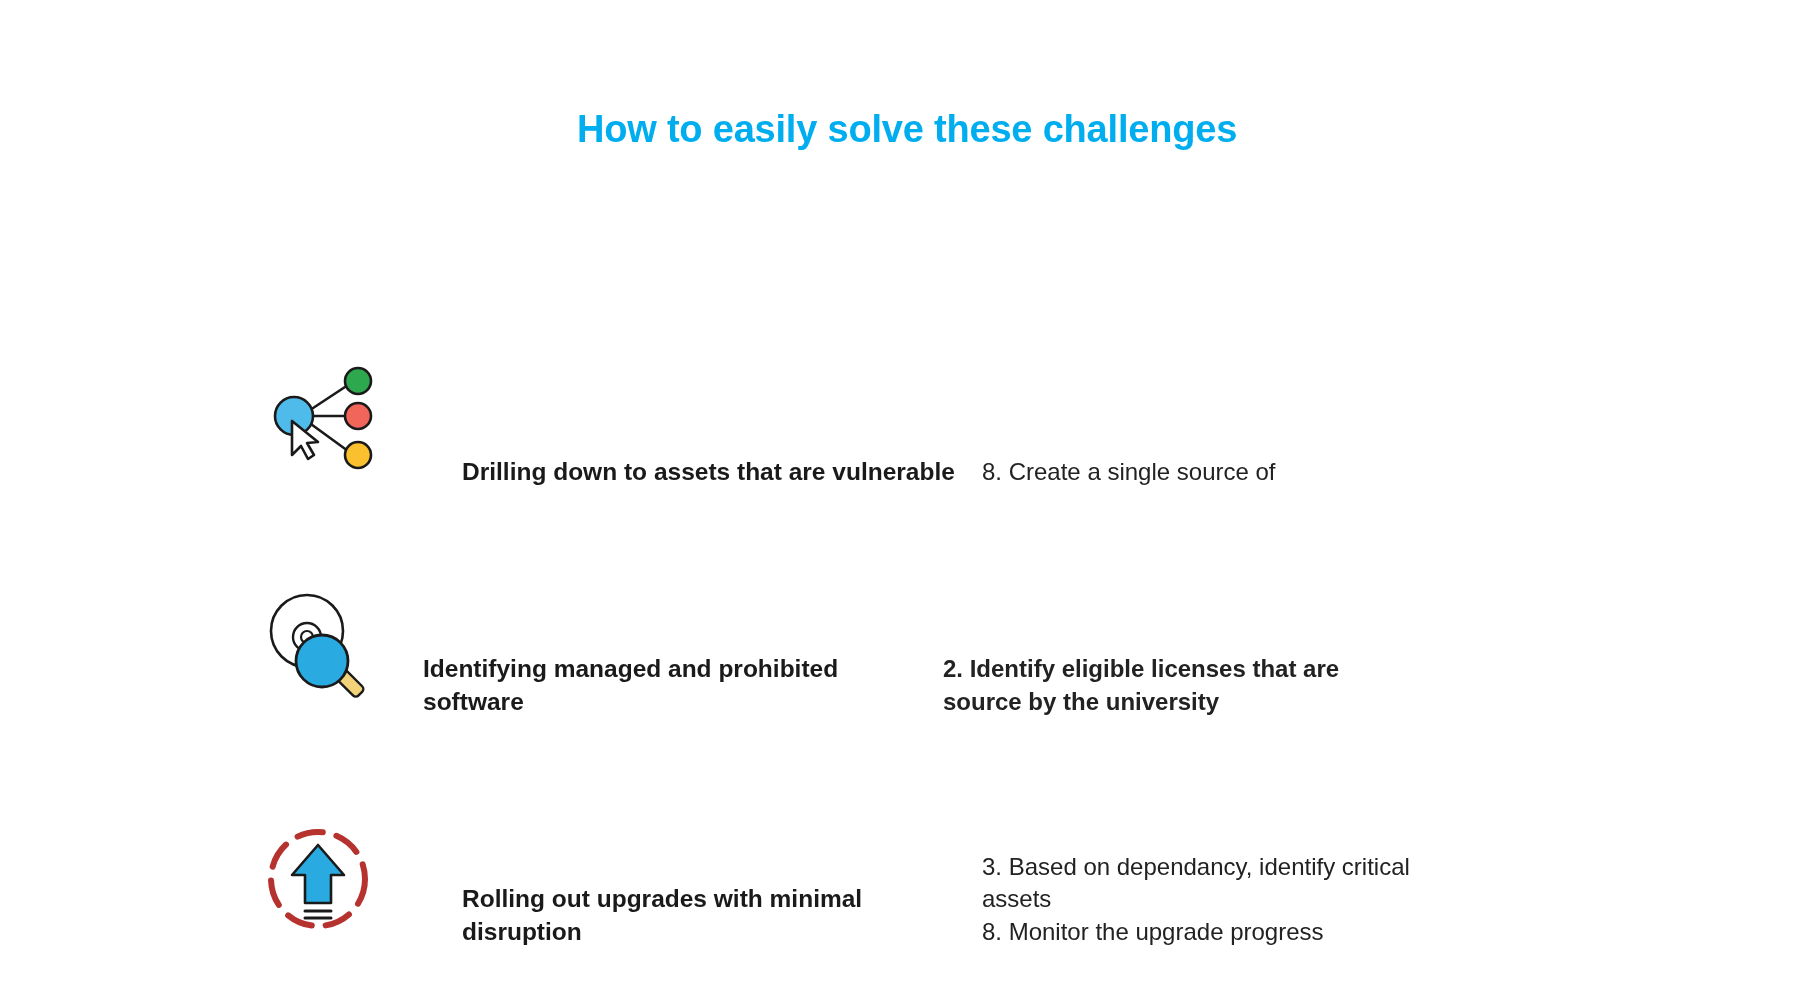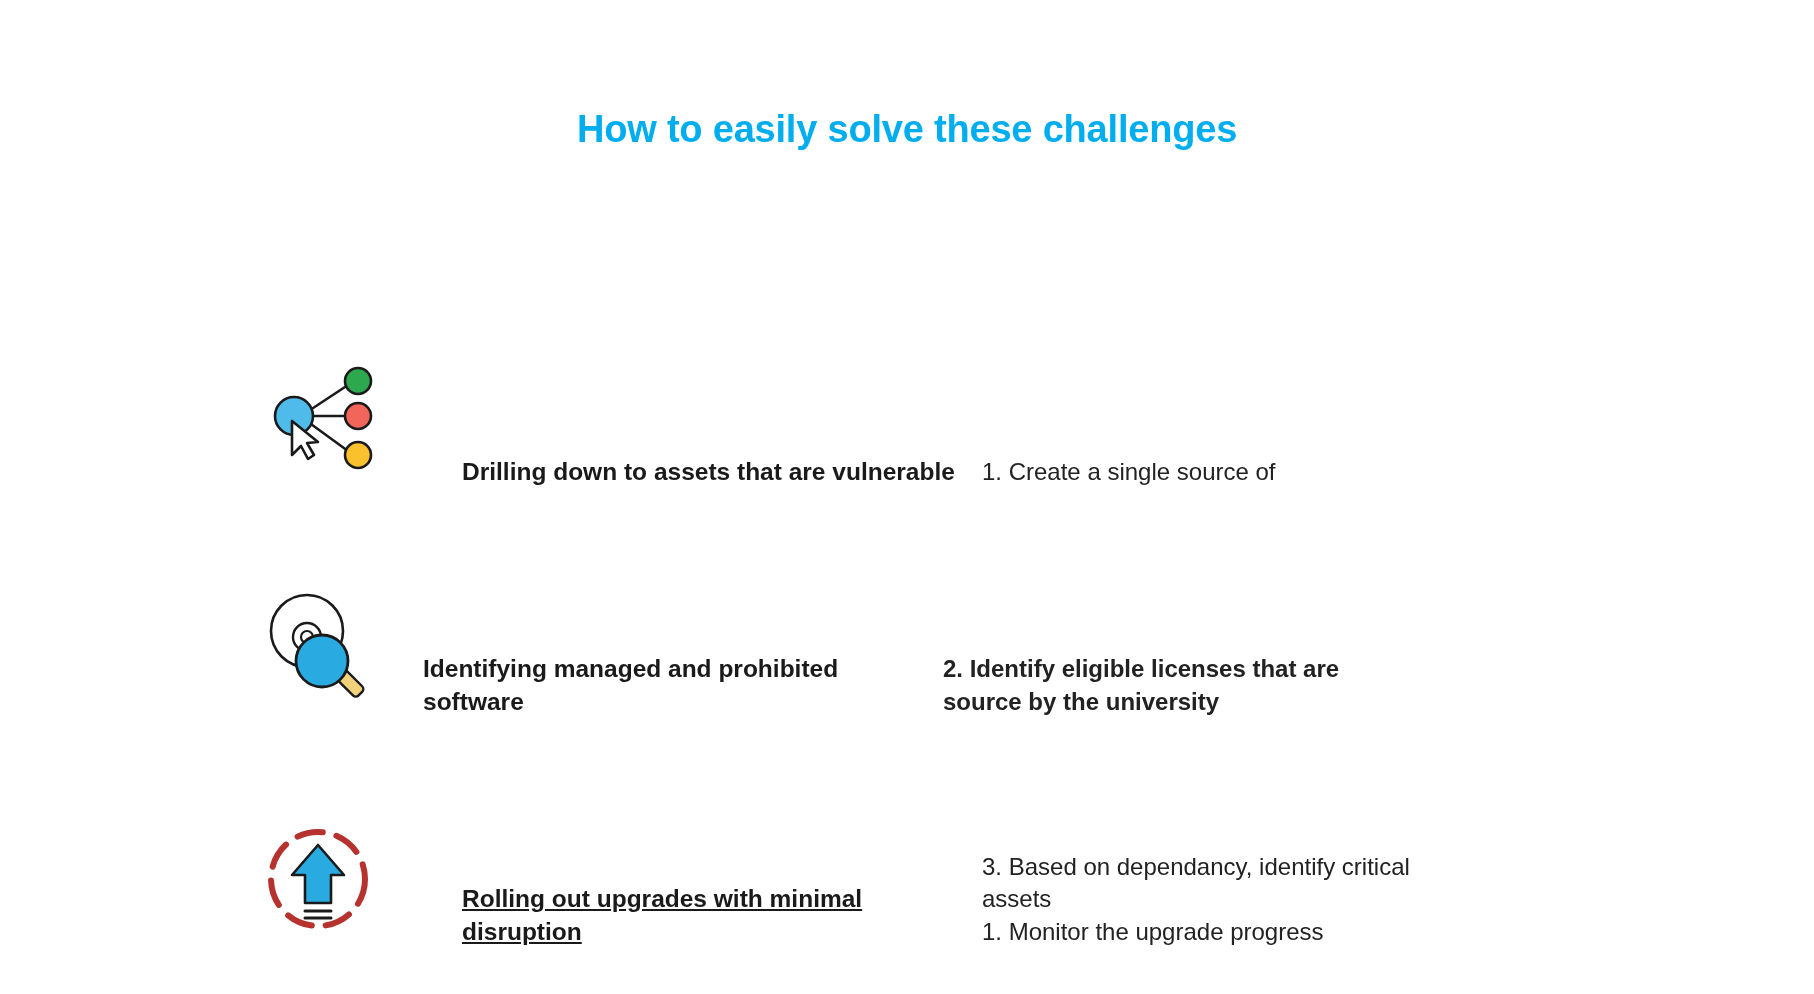--- a/index.html
+++ b/index.html
@@ -67,21 +67,21 @@
     line-height: 1.35;
     padding-top: 14px;
   }
   
   .row-1 .challenge-cell { padding-top: 12px; }
   .row-1 .solution-cell  { padding-top: 12px; }
   .row-2 .icon-cell      { padding-top: 18px; }
   .row-2 .challenge-cell { padding-top: 48px; margin-left: 36px; }
   .row-2 .solution-cell  { padding-top: 45px; font-weight: bold; }
   .row-3 .icon-cell      { padding-top: 8px; }
-  .row-3 .challenge-cell { padding-top: 62px; text-decoration: underline; }
+  .row-3 .challenge-cell { padding-top: 62px; }
   .row-3 .solution-cell  { padding-top: 40px; }
   .sol-line { white-space: pre-wrap; }
 </style>
 </head>
 <body>
 
 <div class="slide">
 
   <div class="slide-title">How to easily solve these challenges</div>
 
@@ -101,21 +101,21 @@
             <circle cx="98" cy="22" r="13" fill="#2EA84F" stroke="#1a1a1a" stroke-width="2.6"></circle>
             <circle cx="98" cy="57" r="13" fill="#F1655B" stroke="#1a1a1a" stroke-width="2.6"></circle>
             <circle cx="98" cy="96" r="13" fill="#FBC02D" stroke="#1a1a1a" stroke-width="2.6"></circle>
 
             <path d="M32 62 L32 96 L41 87 L48 100 L54 96 L47 84 L58 83 Z" fill="#ffffff" stroke="#1a1a1a" stroke-width="2.6" stroke-linejoin="round"></path>
           </svg>
         </span>
       </div>
       <div class="challenge-cell">Drilling down to assets that are vulnerable</div>
       <div class="solution-cell">
-        <div class="sol-line">1. Create a single source of</div>
+        <div class="sol-line">8. Create a single source of</div>
       </div>
     </div>
 
     <div class="row row-2">
       <div class="icon-cell">
         <span>
           <svg width="120" height="125" viewBox="0 0 120 125">
 
             <circle cx="47" cy="42" r="36" fill="#ffffff" stroke="#1a1a1a" stroke-width="2.6"></circle>
             <circle cx="47" cy="48" r="14" fill="#ffffff" stroke="#1a1a1a" stroke-width="2.4"></circle>
@@ -145,18 +145,18 @@
 
             <line x1="45" y1="92" x2="71" y2="92" stroke="#1a1a1a" stroke-width="3" stroke-linecap="round"></line>
             <line x1="45" y1="99" x2="71" y2="99" stroke="#1a1a1a" stroke-width="3" stroke-linecap="round"></line>
           </svg>
         </span>
       </div>
       <div class="challenge-cell">Rolling out upgrades with minimal disruption</div>
       <div class="solution-cell">
         <div class="sol-line">3. Based on dependancy, identify critical</div>
         <div class="sol-line">assets</div>
-        <div class="sol-line">1. Monitor the upgrade progress</div>
+        <div class="sol-line">8. Monitor the upgrade progress</div>
       </div>
     </div>
 
   </div>
 </div>
 
 </body></html>

